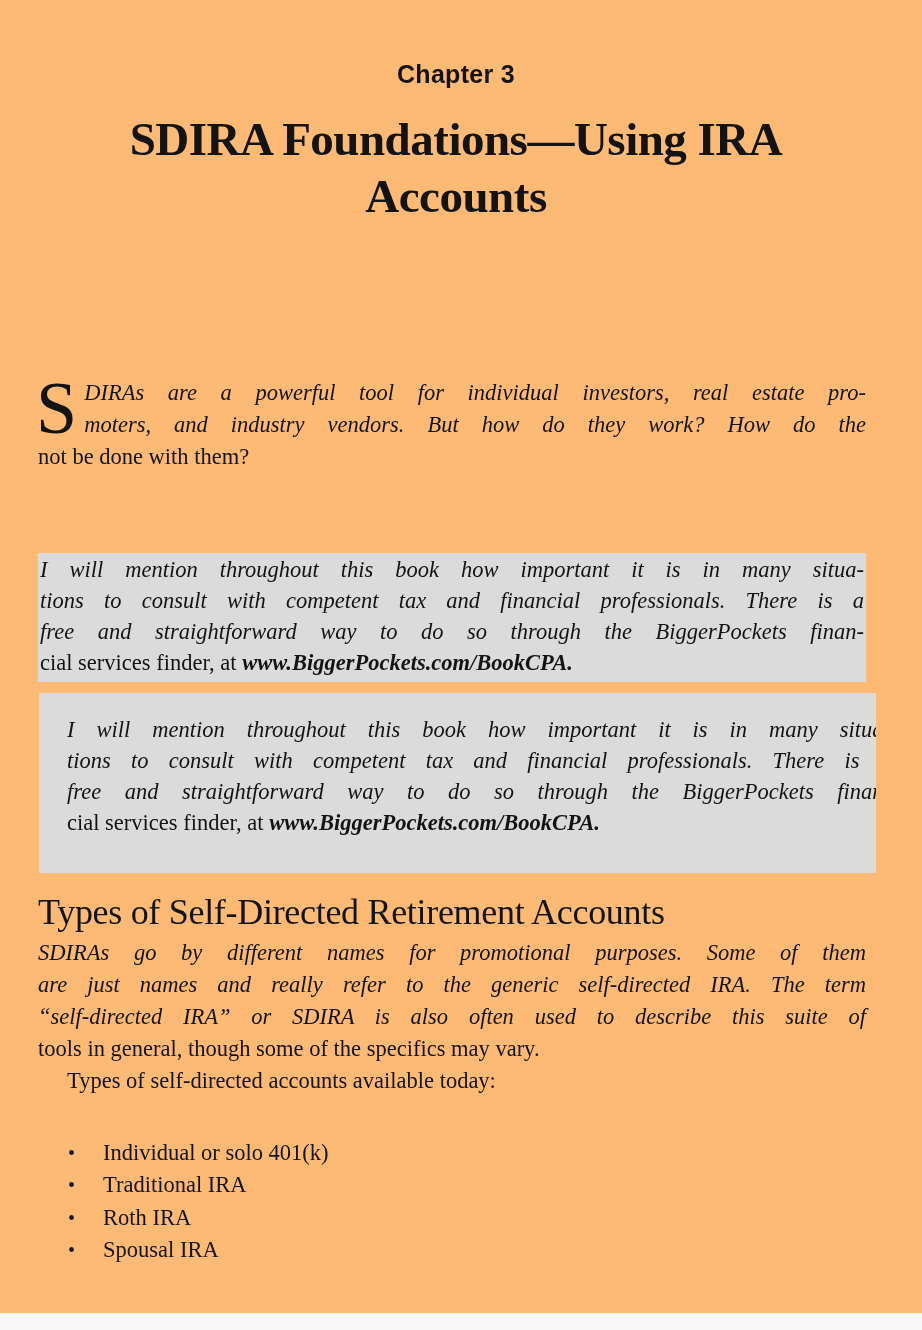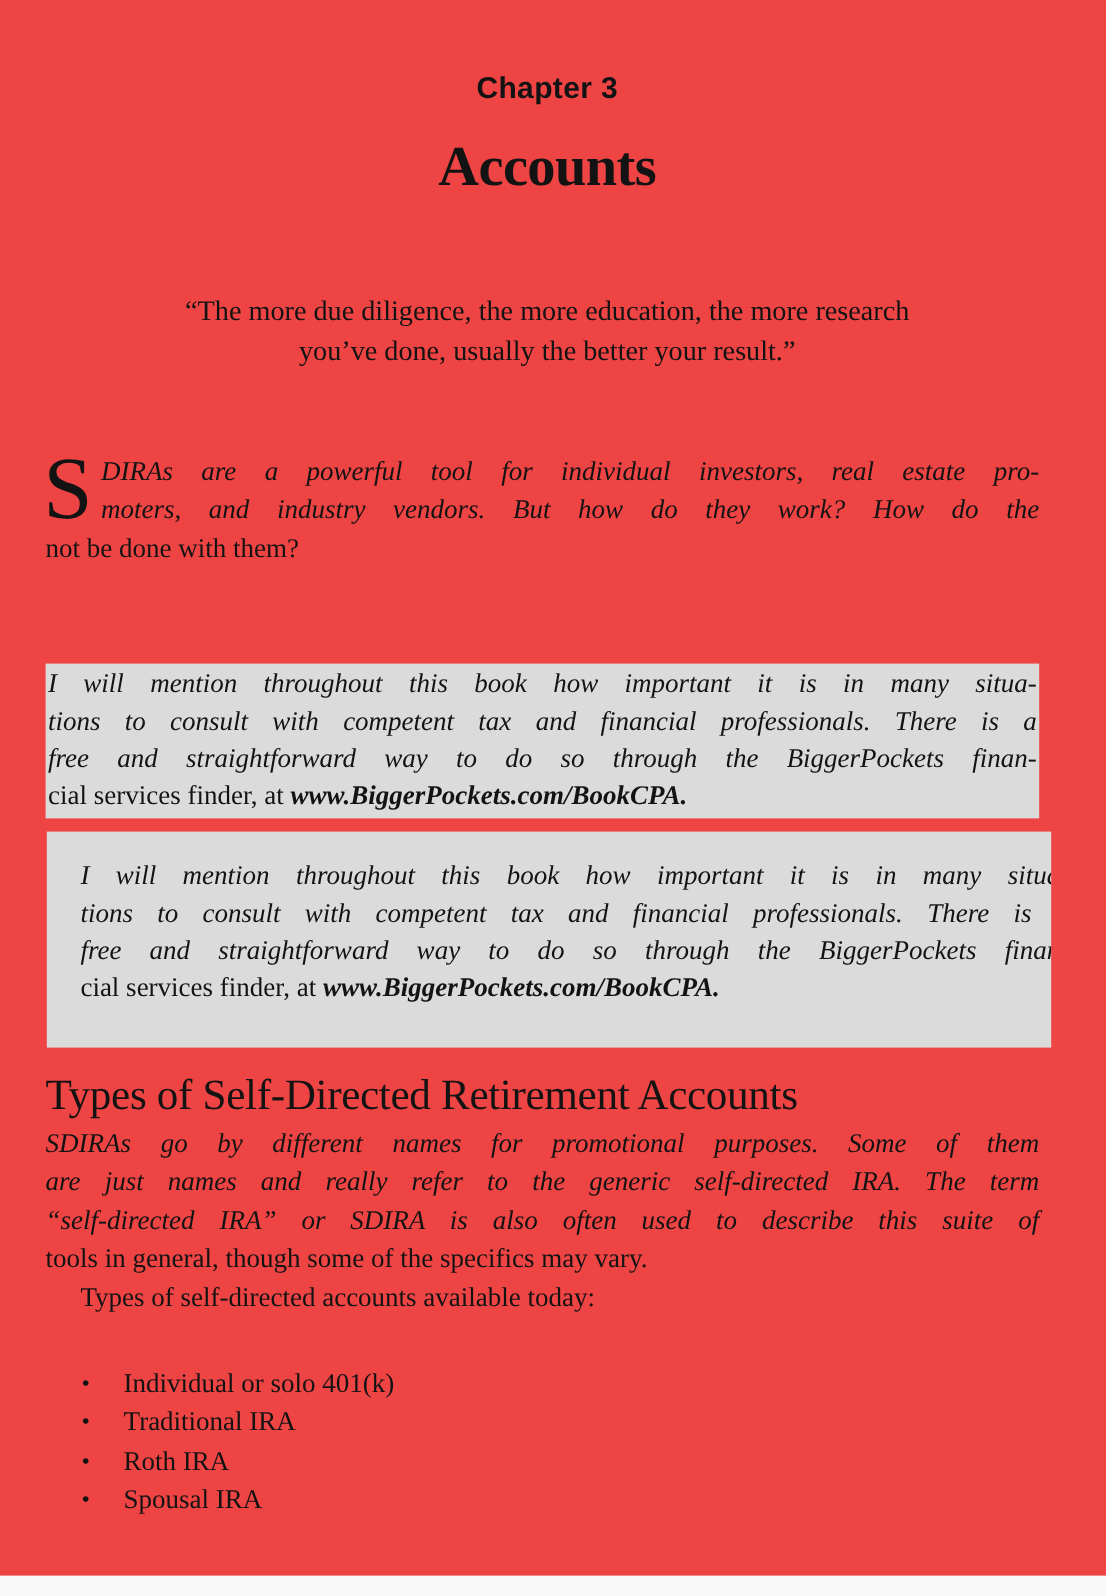--- a/index.html
+++ b/index.html
@@ -1,18 +1,18 @@
 <!DOCTYPE html>
 <html><head>
 <meta charset="utf-8">
 <title>Book Page</title>
 <style>
   html,body{margin:0;padding:0;background:#ffffff;}
   .page{
-    position:relative;width:922px;height:1330px;background:#ef4444;
+    position:relative;width:922px;height:1330px;background:#fdba74;
     color:#131313;overflow:hidden;
     font-family:"Liberation Serif", serif;
   }
   .abs{position:absolute;}
   .center{text-align:center;}
   .jline{text-align:justify;text-align-last:justify;-moz-text-align-last:justify;text-justify:inter-word;font-style:italic;}
   .chapter{
     left:38px;top:59px;width:836px;
     font-family:"Liberation Sans", sans-serif;
     font-weight:700;font-size:25px;line-height:30px;letter-spacing:.3px;
@@ -48,27 +48,24 @@
   .bottom-band{left:0;top:1313px;width:922px;height:17px;background:#f8f8f8;}
 </style>
 </head>
 <body>
 
 <div class="page">
 
   <div class="abs chapter center">Chapter 3</div>
 
   <div class="abs title center">
+    <div>SDIRA Foundations—Using IRA</div>
     <div>Accounts</div>
   </div>
 
-  <div class="abs quote center">
-    <div>“The more due diligence, the more education, the more research</div>
-    <div>you’ve done, usually the better your result.”</div>
-  </div>
 
   <div class="abs intro body-copy">
     <div class="dropcap">S</div>
     <div class="jline">DIRAs are a powerful tool for individual investors, real estate pro-</div>
     <div class="jline">moters, and industry vendors. But how do they work? How do the</div>
     <div>not be done with them?</div>
   </div>
 
   <div class="abs callout callout1 body-copy">
     <div class="cline jline">I will mention throughout this book how important it is in many situa-</div>

